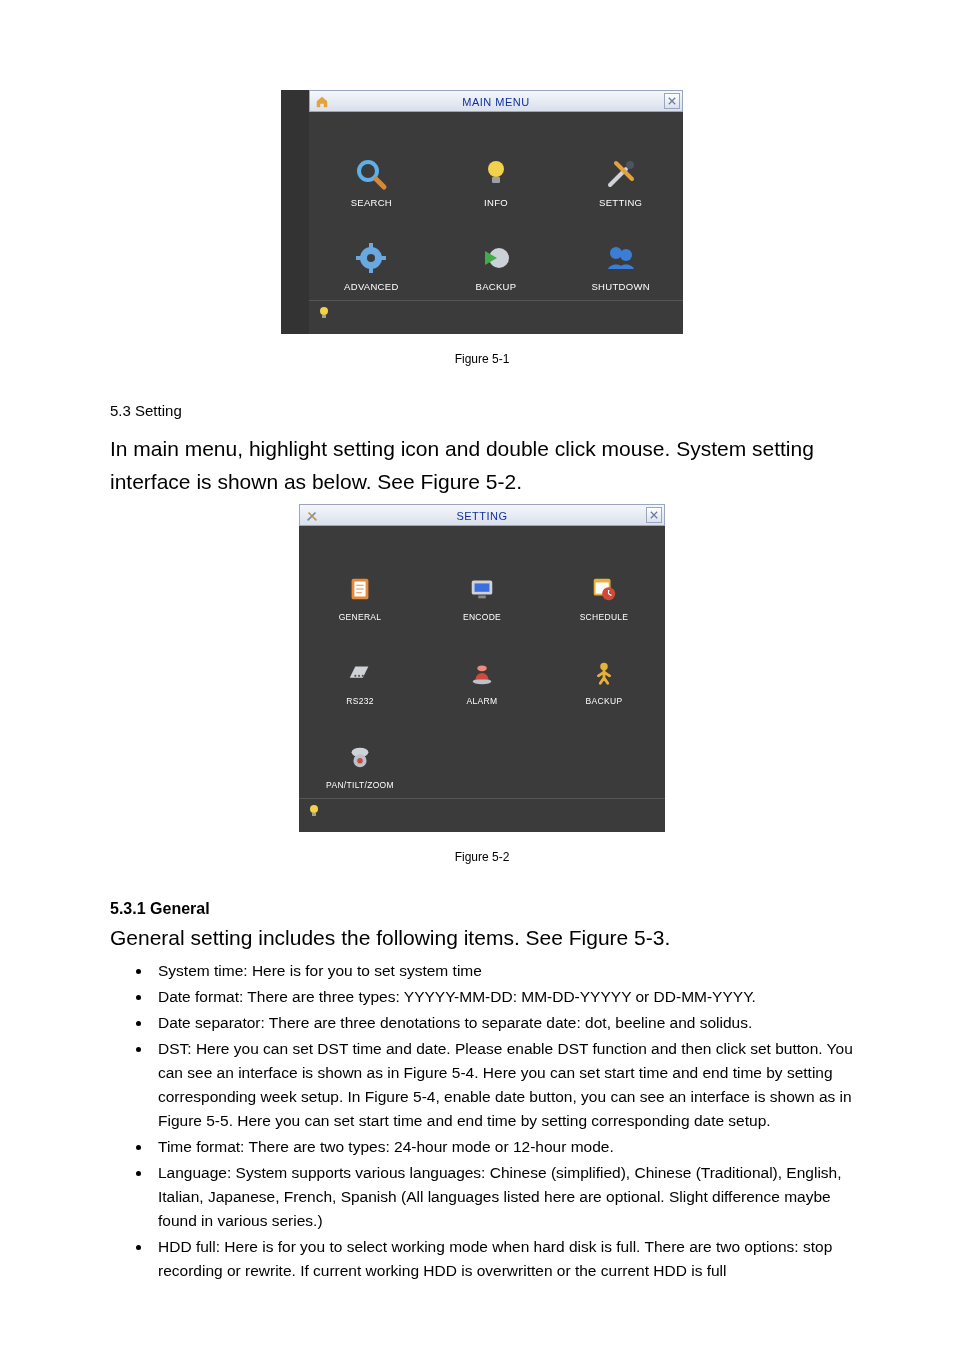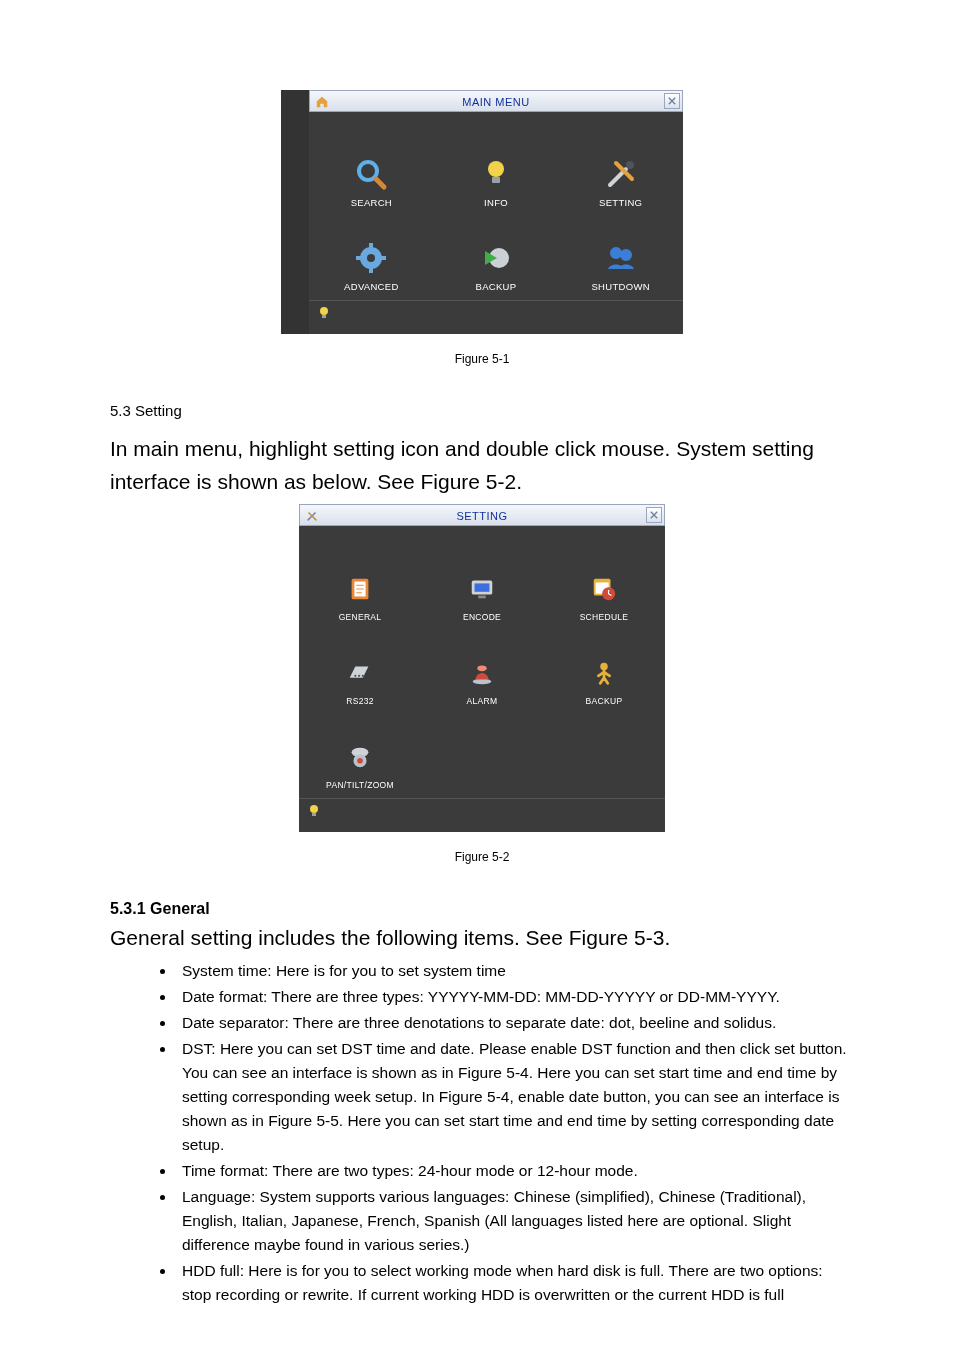--- a/index.html
+++ b/index.html
@@ -72,21 +72,21 @@
     font-size: 15px; font-weight: 400; margin-top: 6px; margin-bottom: 14px;
   }
   .para {
     font-size: 21px; line-height: 1.55; margin-bottom: 4px;
   }
   h3.subsection {
     font-size: 16px; font-weight: 700; margin-top: 10px; margin-bottom: 4px;
   }
   ul.bullets { list-style: disc; padding-left: 42px; }
   ul.bullets li {
-    font-size: 15.5px; line-height: 1.55; padding-left: 6px; margin-bottom: 2px; margin-left: 24px;
+    font-size: 15.5px; line-height: 1.55; padding-left: 6px; margin-bottom: 2px;
   }
   ul.bullets li::marker { font-size: 16px; }
 </style>
 </head>
 <body>
 
 <div class="page">
 
   <div class="figure-wrap">
     <div class="dvr-window win-main">

